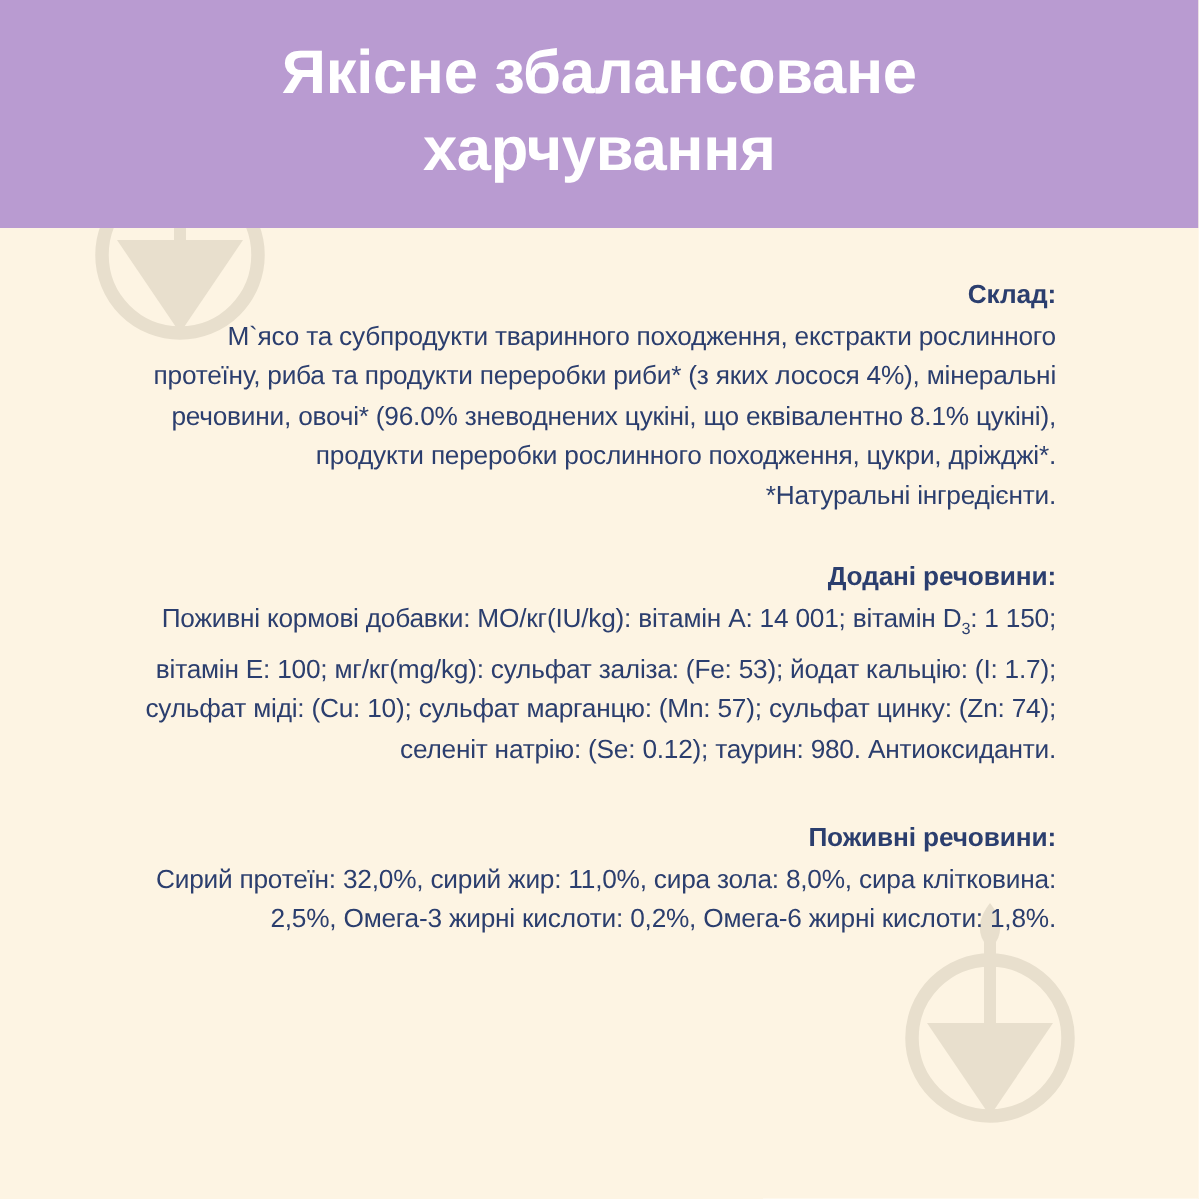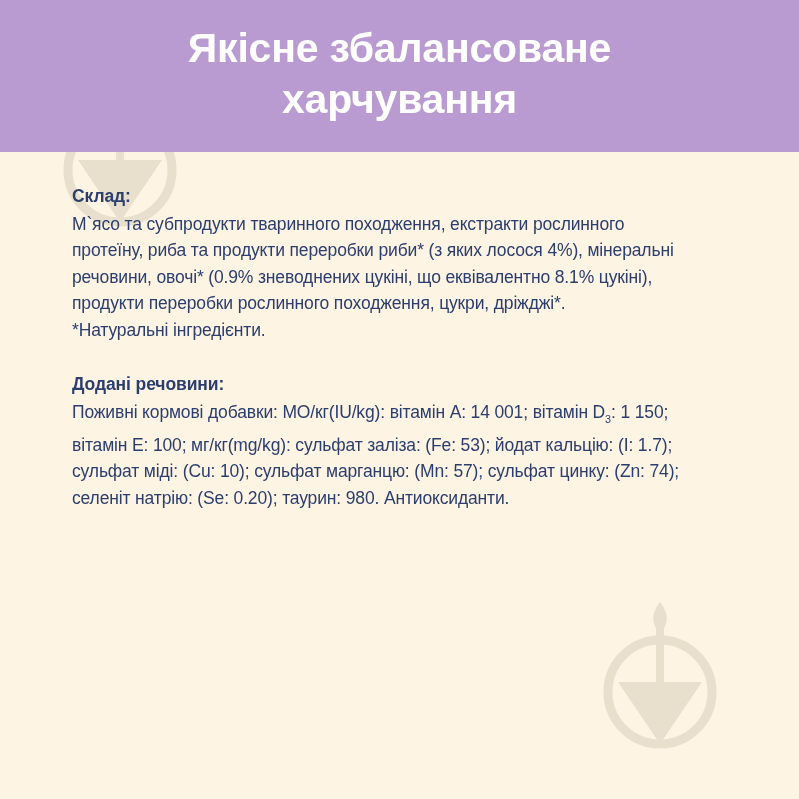--- a/index.html
+++ b/index.html
@@ -54,24 +54,25 @@
     font-weight: bold;
     font-size: 41px;
     line-height: 51px;
     letter-spacing: -0.2px;
     white-space: pre-line;
   }
 
   
   #content {
     position: absolute;
-    left: 72px;
+    left: 92px;
     top: 183px;
     width: 612px;
     z-index: 3;
+    text-align: right;
   }
 
   .section { margin: 0 0 30px 0; }
   .section:last-child { margin-bottom: 0; }
 
   .section-heading {
     color: #2b3e6e;
     font-family: "Liberation Sans", sans-serif;
     font-weight: bold;
     font-size: 17.5px;
@@ -130,24 +131,28 @@
 
   <div id="header-band">
     <div id="header-title">Якісне збалансоване
 харчування</div>
   </div>
 
   <div id="content">
 
     <div class="section" id="section-composition">
       <p class="section-heading">Склад:</p>
-      <p class="section-body">М`ясо та субпродукти тваринного походження, екстракти рослинного протеїну, риба та продукти переробки риби* (з яких лосося 4%), мінеральні речовини, овочі* (0.9% зневоднених цукіні, що еквівалентно 8.1% цукіні), продукти переробки рослинного походження, цукри, дріжджі*.
+      <p class="section-body">М`ясо та субпродукти тваринного походження, екстракти рослинного протеїну, риба та продукти переробки риби* (з яких лосося 4%), мінеральні речовини, овочі* (96.0% зневоднених цукіні, що еквівалентно 8.1% цукіні), продукти переробки рослинного походження, цукри, дріжджі*.
 *Натуральні інгредієнти.</p>
     </div>
 
     <div class="section" id="section-additives">
       <p class="section-heading">Додані речовини:</p>
-      <p class="section-body"><span>Поживні кормові добавки: МО/кг(IU/kg): вітамін A: 14 001; вітамін D</span><span class="sub">3</span><span>: 1 150; вітамін E: 100; мг/кг(mg/kg): сульфат заліза: (Fe: 53); йодат кальцію: (I: 1.7); сульфат міді: (Cu: 10); сульфат марганцю: (Mn: 57); сульфат цинку: (Zn: 74); селеніт натрію: (Se: 0.20); таурин: 980. Антиоксиданти.</span></p>
+      <p class="section-body"><span>Поживні кормові добавки: МО/кг(IU/kg): вітамін A: 14 001; вітамін D</span><span class="sub">3</span><span>: 1 150; вітамін E: 100; мг/кг(mg/kg): сульфат заліза: (Fe: 53); йодат кальцію: (I: 1.7); сульфат міді: (Cu: 10); сульфат марганцю: (Mn: 57); сульфат цинку: (Zn: 74); селеніт натрію: (Se: 0.12); таурин: 980. Антиоксиданти.</span></p>
     </div>
 
+    <div class="section" id="section-nutrients">
+      <p class="section-heading">Поживні речовини:</p>
+      <p class="section-body">Сирий протеїн: 32,0%, сирий жир: 11,0%, сира зола: 8,0%, сира клітковина: 2,5%, Омега-3 жирні кислоти: 0,2%, Омега-6 жирні кислоти: 1,8%.</p>
+    </div>
 
   </div>
 </div>
 
 </body></html>

